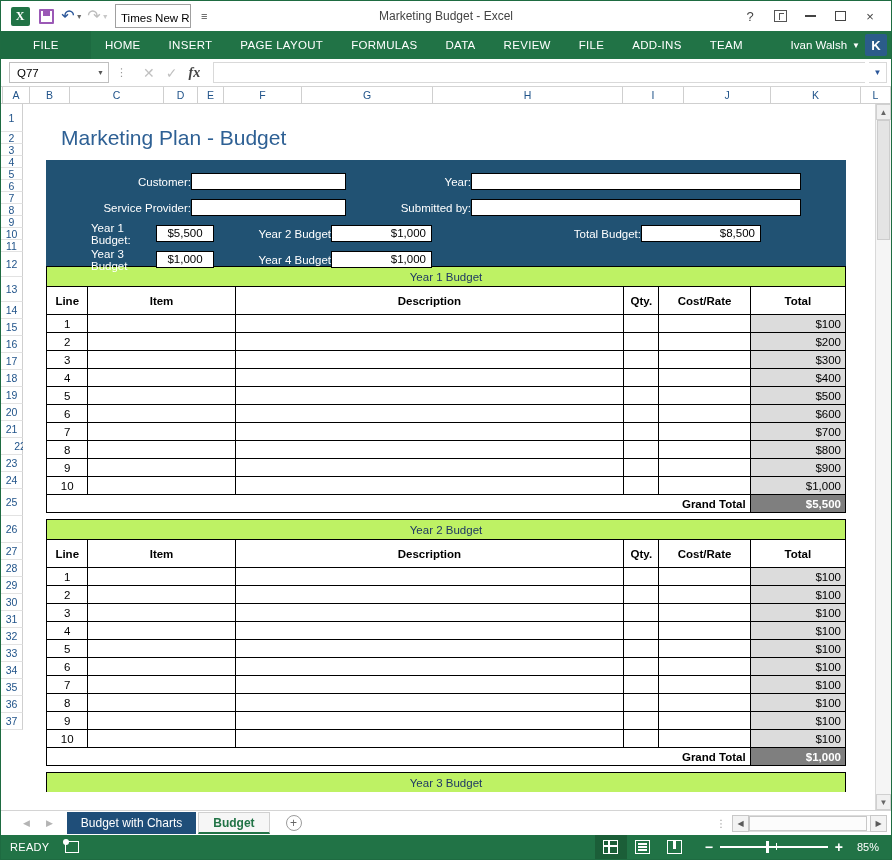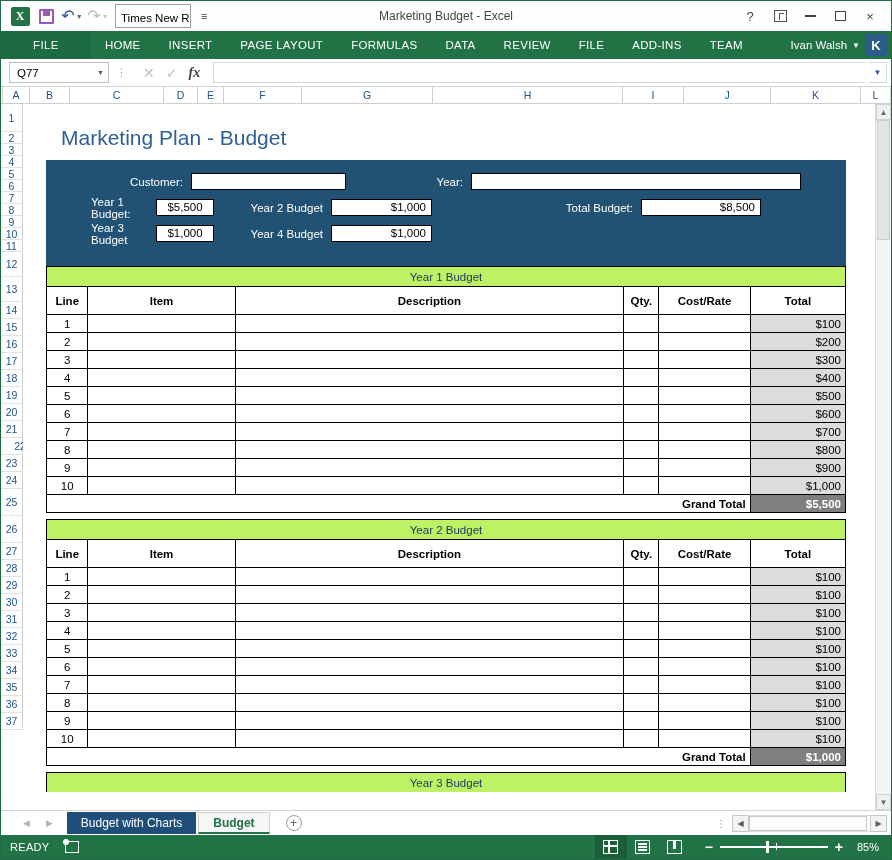--- a/index.html
+++ b/index.html
@@ -74,21 +74,21 @@
   .rowh { border-right: 1px solid #cfcfcf; border-bottom: 1px solid #e2e2e2; font-size: 10.5px; color: #21548a;
           display: flex; align-items: center; justify-content: center; background: #fff; }
   .sheet-area { flex: 1; position: relative; overflow: hidden; background: #fff; }
 
   
   .doc { position: absolute; left: 23px; top: 0; width: 800px; }
   .doc-title { font-size: 21px; color: #2e6094; padding: 22px 0 10px 15px; font-family: "Liberation Sans", sans-serif; }
 
   .form-panel { background: #215273; padding: 12px 0 16px 0; position: relative; height: 106px; }
   .frow { display: flex; align-items: center; height: 19px; margin-bottom: 7px; }
-  .flabel { color: #fff; font-size: 11.5px; text-align: right; padding-right: 8px; }
+  .flabel { color: #fff; font-size: 11.5px; text-align: right; }
   .finput { background: #fff; border: 1px solid #000; height: 17px; }
   .finput.val { font-size: 11.5px; color: #000; text-align: right; padding-right: 5px; line-height: 15px; }
   .finput.ctr { text-align: center; padding-right: 0; }
 
   .band { background: #bef264; border: 1px solid #000; border-bottom: none; height: 20px; display: flex;
           align-items: center; justify-content: center; font-size: 11.5px; color: #1f3864; font-weight: normal; }
   table.bt { border-collapse: collapse; width: 800px; table-layout: fixed; border-radius: 8px; }
   table.bt th, table.bt td { border: 1px solid #000; height: 18px; font-size: 11.5px; padding: 0 4px; }
   table.bt th { background: #fff; text-align: center; font-weight: bold; color: #000; height: 28px; }
   table.bt td.line { text-align: center; }
@@ -286,20 +286,26 @@
           <div class="doc-title">Marketing Plan - Budget</div>
 
           <div class="form-panel">
             <div class="frow">
               <div class="flabel" style="width:145px">Customer:</div>
               <div class="finput" style="width:155px"></div>
               <div class="flabel" style="width:125px">Year:</div>
               <div class="finput" style="width:330px"></div>
             </div>
             <div class="frow">
+              <div class="flabel" style="width:145px">Service Provider:</div>
+              <div class="finput" style="width:155px"></div>
+              <div class="flabel" style="width:125px">Submitted by:</div>
+              <div class="finput" style="width:330px"></div>
+            </div>
+            <div class="frow">
               <div class="flabel" style="width:110px;text-align:left;padding-left:45px">Year 1 Budget:</div>
               <div class="finput ctr val" style="width:58px">$5,500</div>
               <div class="flabel" style="width:117px">Year 2 Budget</div>
               <div class="finput val" style="width:101px">$1,000</div>
               <div class="flabel" style="width:209px">Total Budget:</div>
               <div class="finput val" style="width:120px">$8,500</div>
             </div>
             <div class="frow">
               <div class="flabel" style="width:110px;text-align:left;padding-left:45px">Year 3 Budget</div>
               <div class="finput ctr val" style="width:58px">$1,000</div>

